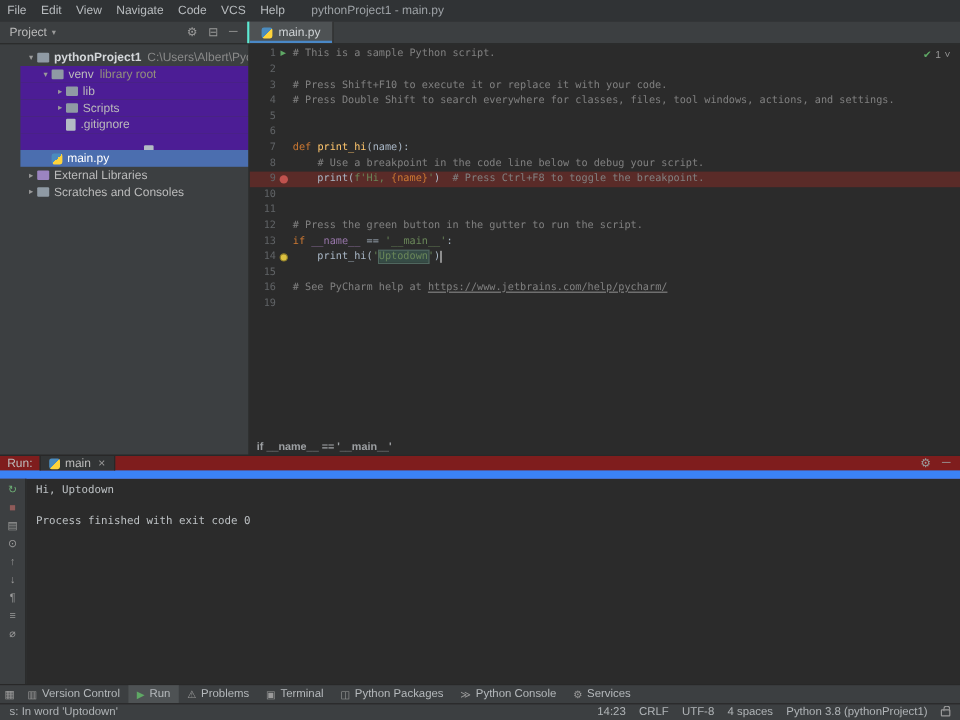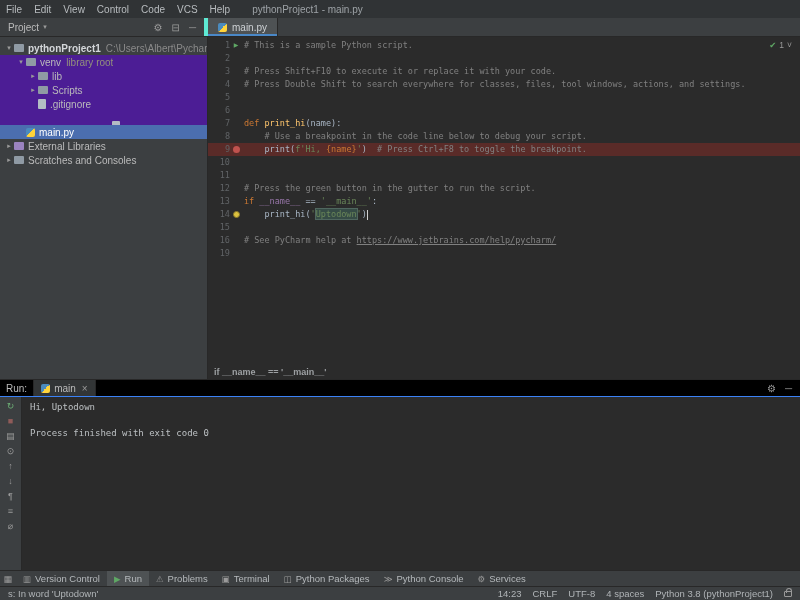--- a/index.html
+++ b/index.html
@@ -7,32 +7,32 @@
   body { background:#2b2b2b; font-family:"Liberation Sans",sans-serif; color:#bbbbbb; overflow:hidden; }
   .app { width:800px; height:600px; display:flex; flex-direction:column; }
 
   
   .titlebar { flex:0 0 18px; background:#303335; display:flex; align-items:center; font-size:10px; }
   .menu-item { padding:0 6px; color:#b8bcbf; cursor:default; }
   .win-title { margin-left:16px; color:#9da2a6; white-space:nowrap; }
 
   
   .row2 { flex:0 0 19px; display:flex; background:#3c3f41; border-bottom:1px solid #282828; }
-  .proj-header { width:208px; flex:0 0 208px; display:flex; align-items:center; font-size:10px; border-right:4px solid #5eead4; }
+  .proj-header { width:208px; flex:0 0 208px; display:flex; align-items:center; font-size:10px; border-right:2px solid #5eead4; }
   .proj-sel { display:flex; align-items:center; gap:4px; padding:0 4px 0 8px; }
   .caret { font-size:7px; color:#9a9a9a; }
   .ph-icons { margin-left:auto; display:flex; gap:9px; padding-right:8px; color:#9a9a9a; font-size:10px; }
   .tabbar { flex:1; display:flex; align-items:stretch; }
   .etab { display:flex; align-items:center; gap:5px; padding:0 10px; font-size:10px; background:#4e5254; color:#ced2d5; border-right:1px solid #282828; box-shadow:inset 0 -2px 0 #4a88c7; }
   .py-icon { width:9px; height:9px; border-radius:2px; background:linear-gradient(135deg,#4b8bbe 50%,#ffd43b 50%); display:inline-block; }
 
   
   .main { flex:1; display:flex; min-height:0; }
   .project-panel { width:208px; flex:0 0 208px; background:#3c3f41; border-right:1px solid #282828; padding-top:4px; font-size:10px; overflow:hidden; }
-  .trow { height:14px; display:flex; align-items:center; white-space:nowrap; color:#bbbbbb; overflow:hidden; }
+  .trow { height:14px; display:flex; align-items:center; white-space:nowrap; color:#bbbbbb; overflow:hidden;margin-left:17px; }
   .trow.excluded { background:#4c1d95; }
   .trow.selected { background:#4b6eaf; color:#ffffff; }
   .tarrow { width:10px; flex:0 0 10px; font-size:7px; color:#9a9a9a; text-align:center; }
   .ticon { margin-right:4px; flex:0 0 auto; display:inline-block; }
   .i-folder { width:10px; height:8px; background:#8f9aa4; border-radius:1px; }
   .i-file { width:8px; height:10px; background:#b3bcc4; border-radius:1px; }
   .i-python { width:9px; height:9px; border-radius:2px; background:linear-gradient(135deg,#4b8bbe 50%,#ffd43b 50%); }
   .i-lib { width:10px; height:8px; background:#9b84c0; border-radius:1px; }
   .i-scratch { width:10px; height:8px; background:#8f9aa4; border-radius:1px; }
   .trow.root .tlabel { font-weight:bold; color:#d4d7da; }
@@ -55,21 +55,21 @@
   .tok-s { color:#6a8759; } .tok-o { color:#cc7832;text-align:center; } .tok-p { color:#a9b7c6; }
   .tok-d { color:#9876aa; } .tok-u { color:#808080; text-decoration:underline; }
   .tok-hl { color:#6a8759; background:#364c46; box-shadow:0 0 0 1px #50675f; }
   .cursor { display:inline-block; width:1px; height:10px; background:#d0d0d0; vertical-align:middle; }
   .inspections { position:absolute; top:3px; right:8px; font-size:8.5px; color:#9a9a9a; display:flex; gap:3px; align-items:center; }
   .insp-check { color:#5fa865; }
   .breadcrumb { flex:0 0 15px; display:flex; align-items:center; padding-left:6px; font-size:9px; color:#9da0a3;font-weight:bold; }
 
   
   .run-panel { flex:0 0 191px; display:flex; flex-direction:column; border-top:1px solid #282828; background:#2b2b2b; }
-  .run-header { flex:0 0 17px; background:#000000; display:flex; align-items:center; font-size:10px; border-bottom:1px solid #3b82f6; }
+  .run-header { flex:0 0 17px; background:#7f1d1d; display:flex; align-items:center; font-size:10px; border-bottom:7px solid #3b82f6; }
   .run-label { padding:0 6px; color:#bbbbbb; }
   .rtab { display:flex; align-items:center; gap:4px; padding:0 7px; background:#323536; height:100%; border-left:1px solid #282828; border-right:1px solid #282828; }
   .rtab .close { color:#9a9a9a; margin-left:2px; }
   .rh-icons { margin-left:auto; padding-right:8px; display:flex; gap:9px; color:#9a9a9a; font-size:10px; }
   .run-body { flex:1; display:flex; min-height:0; }
   .run-strip { flex:0 0 22px; background:#3c3f41; border-right:1px solid #282828; display:flex; flex-direction:column; align-items:center; padding-top:3px; gap:2px; }
   .runicon { font-size:9px; color:#9a9a9a; height:13px; line-height:13px; }
   .console { flex:1; font-family:"DejaVu Sans Mono",monospace; font-size:9px; color:#bcc0c3; padding:4px 0 0 8px; }
   .conline { height:13px; line-height:13px; white-space:pre; }
 
@@ -89,21 +89,21 @@
 </head>
 <body>
 
 <div class="app">
 
   <div class="titlebar">
     <div id="menu-bar" style="display:flex;">
         <span class="menu-item">File</span>
         <span class="menu-item">Edit</span>
         <span class="menu-item">View</span>
-        <span class="menu-item">Control</span>
+        <span class="menu-item">Navigate</span>
         <span class="menu-item">Code</span>
         <span class="menu-item">VCS</span>
         <span class="menu-item">Help</span>
       </div>
     <div class="win-title">pythonProject1 - main.py</div>
   </div>
 
   <div class="row2">
     <div class="proj-header">
       <div class="proj-sel">

